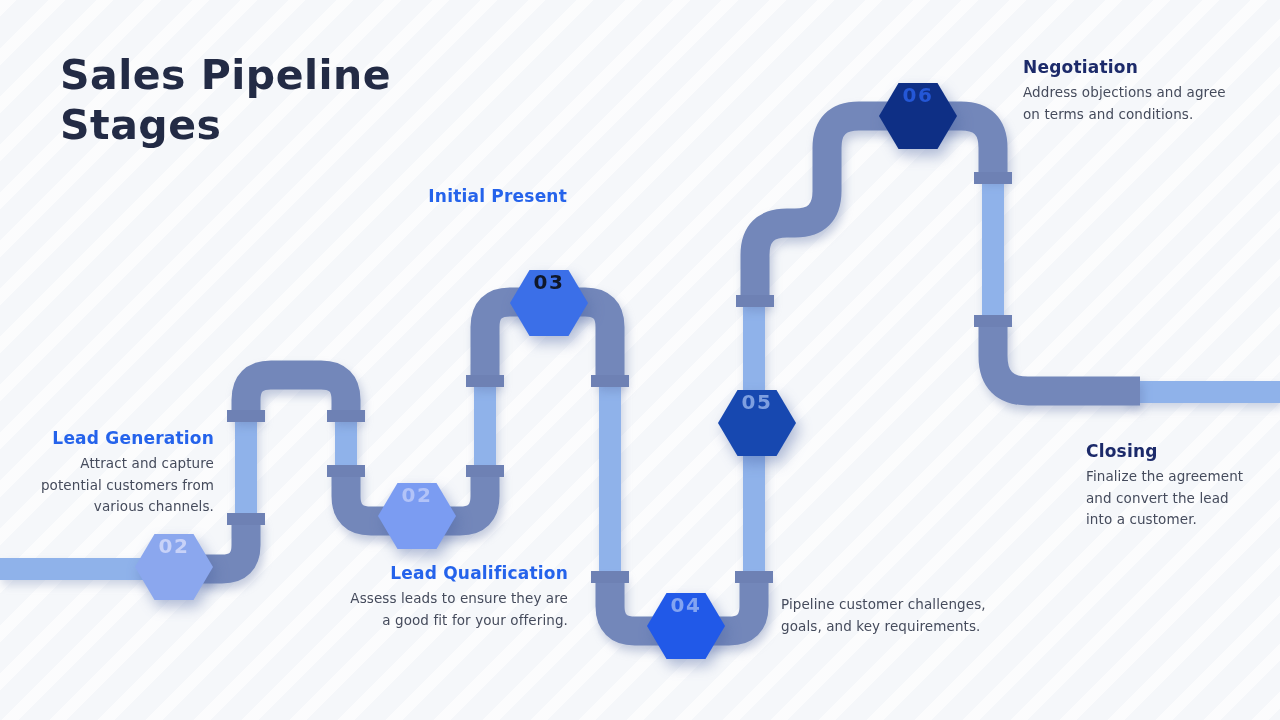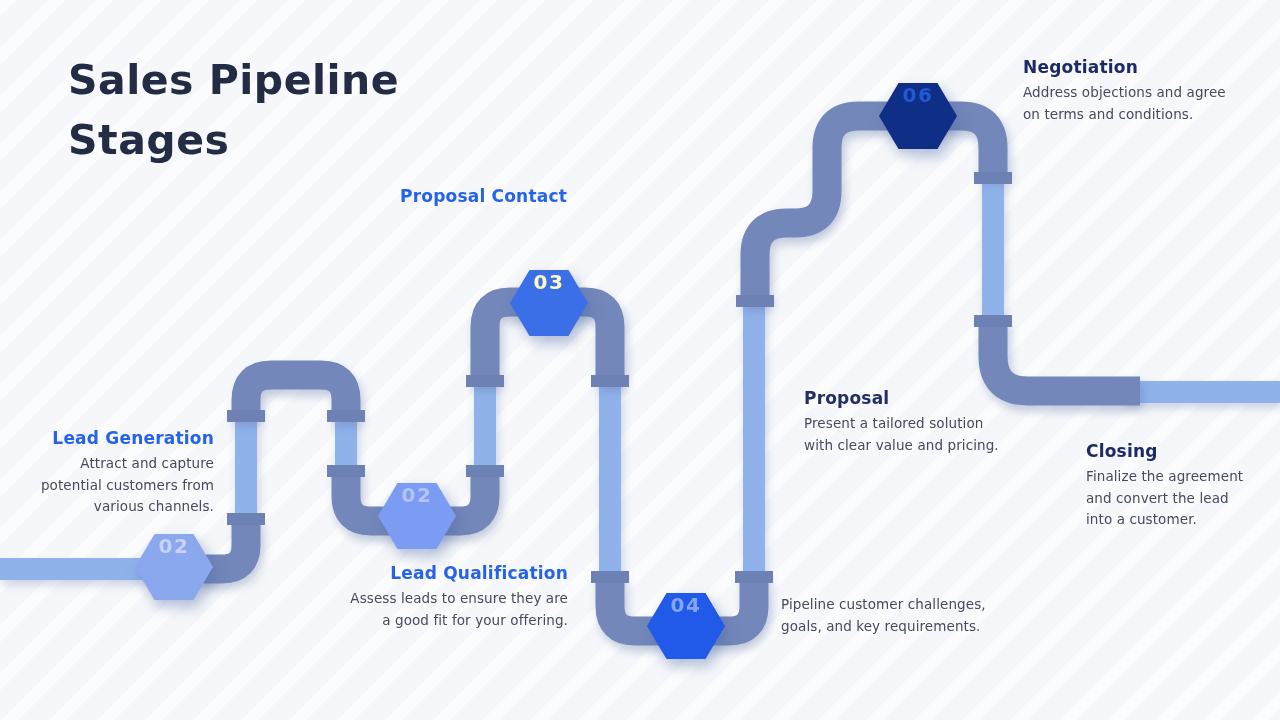--- a/index.html
+++ b/index.html
@@ -8,22 +8,22 @@
     font-family:"DejaVu Sans","Liberation Sans",sans-serif;
   }
   .slide{
     position:relative;width:1280px;height:720px;
     background:
       repeating-linear-gradient(135deg, rgba(255,255,255,0.65) 0 12px, rgba(243,246,250,0.0) 12px 34px),
       #f5f7fa;
     overflow:hidden;
   }
   .main-title{
-    position:absolute;left:68px;top:50px;margin:0;z-index:2;
-    font-size:41px;line-height:60px;font-weight:bold;
+    position:absolute;left:60px;top:50px;margin:0;z-index:2;
+    font-size:41px;line-height:50px;font-weight:bold;
     color:#232b45;letter-spacing:0.5px;white-space:pre-line;
   }
   .pipe-svg{position:absolute;left:0;top:0;z-index:1;}
   .pipe-light{stroke:var(--pipe-light);stroke-width:22;fill:none;}
   .pipe-dark{stroke:var(--pipe-dark);stroke-width:29;fill:none;}
   .pipe-collar{fill:var(--pipe-collar);}
   .g-light{filter:drop-shadow(2px 5px 4px rgba(110,130,175,0.30));}
   .g-dark{filter:drop-shadow(3px 6px 5px rgba(95,115,165,0.35));}
 
   .hex-wrap{
@@ -98,56 +98,56 @@
       <span class="hex-num" style="color: rgb(200, 210, 248);">02</span>
     </div>
   </div>
   <div class="hex-wrap" style="left:378px;top:483px">
     <div class="hex" style="background: rgb(123, 156, 242);">
       <span class="hex-num" style="color: rgb(178, 195, 248);">02</span>
     </div>
   </div>
   <div class="hex-wrap" style="left:510px;top:270px">
     <div class="hex" style="background: rgb(59, 111, 232);">
-      <span class="hex-num" style="color: #fef9c3;">03</span>
+      <span class="hex-num" style="color: #0f172a;">03</span>
     </div>
   </div>
   <div class="hex-wrap" style="left:647px;top:593px">
     <div class="hex" style="background: rgb(33, 89, 232);">
       <span class="hex-num" style="color: rgb(131, 164, 241);">04</span>
+    </div>
+  </div>
+  <div class="hex-wrap" style="left:718px;top:390px">
+    <div class="hex" style="background: rgb(23, 72, 176);">
+      <span class="hex-num" style="color: rgb(126, 159, 224);">05</span>
     </div>
   </div>
   <div class="hex-wrap" style="left:879px;top:83px">
     <div class="hex" style="background: rgb(14, 47, 133);">
       <span class="hex-num" style="color: rgb(36, 87, 214);">06</span>
     </div>
   </div>
 
   <div class="stage-label align-right" style="right:1066px;top:428px">
     <h3 class="stage-title" style="color: rgb(37, 99, 235);">Lead Generation</h3>
     <p class="stage-desc">Attract and capture
 potential customers from
 various channels.</p>
   </div>
   <div class="stage-label align-right" style="right:712px;top:563px">
     <h3 class="stage-title" style="color: rgb(37, 99, 235);">Lead Qualification</h3>
     <p class="stage-desc">Assess leads to ensure they are
 a good fit for your offering.</p>
   </div>
   <div class="stage-label align-right" style="right:713px;top:186px">
-    <h3 class="stage-title" style="color: rgb(37, 99, 235);">Proposal Contact</h3>
+    <h3 class="stage-title" style="color: rgb(37, 99, 235);">Initial Present</h3>
   </div>
   <div class="stage-label align-left" style="left:781px;top:594px">
     <p class="stage-desc">Pipeline customer challenges,
 goals, and key requirements.</p>
-  </div>
-  <div class="stage-label align-left" style="left:804px;top:388px">
-    <h3 class="stage-title" style="color: rgb(35, 46, 102);">Proposal</h3>
-    <p class="stage-desc">Present a tailored solution
-with clear value and pricing.</p>
   </div>
   <div class="stage-label align-left" style="left:1023px;top:57px">
     <h3 class="stage-title" style="color: rgb(28, 42, 106);">Negotiation</h3>
     <p class="stage-desc">Address objections and agree
 on terms and conditions.</p>
   </div>
   <div class="stage-label align-left" style="left:1086px;top:441px">
     <h3 class="stage-title" style="color: rgb(28, 42, 106);">Closing</h3>
     <p class="stage-desc">Finalize the agreement
 and convert the lead

